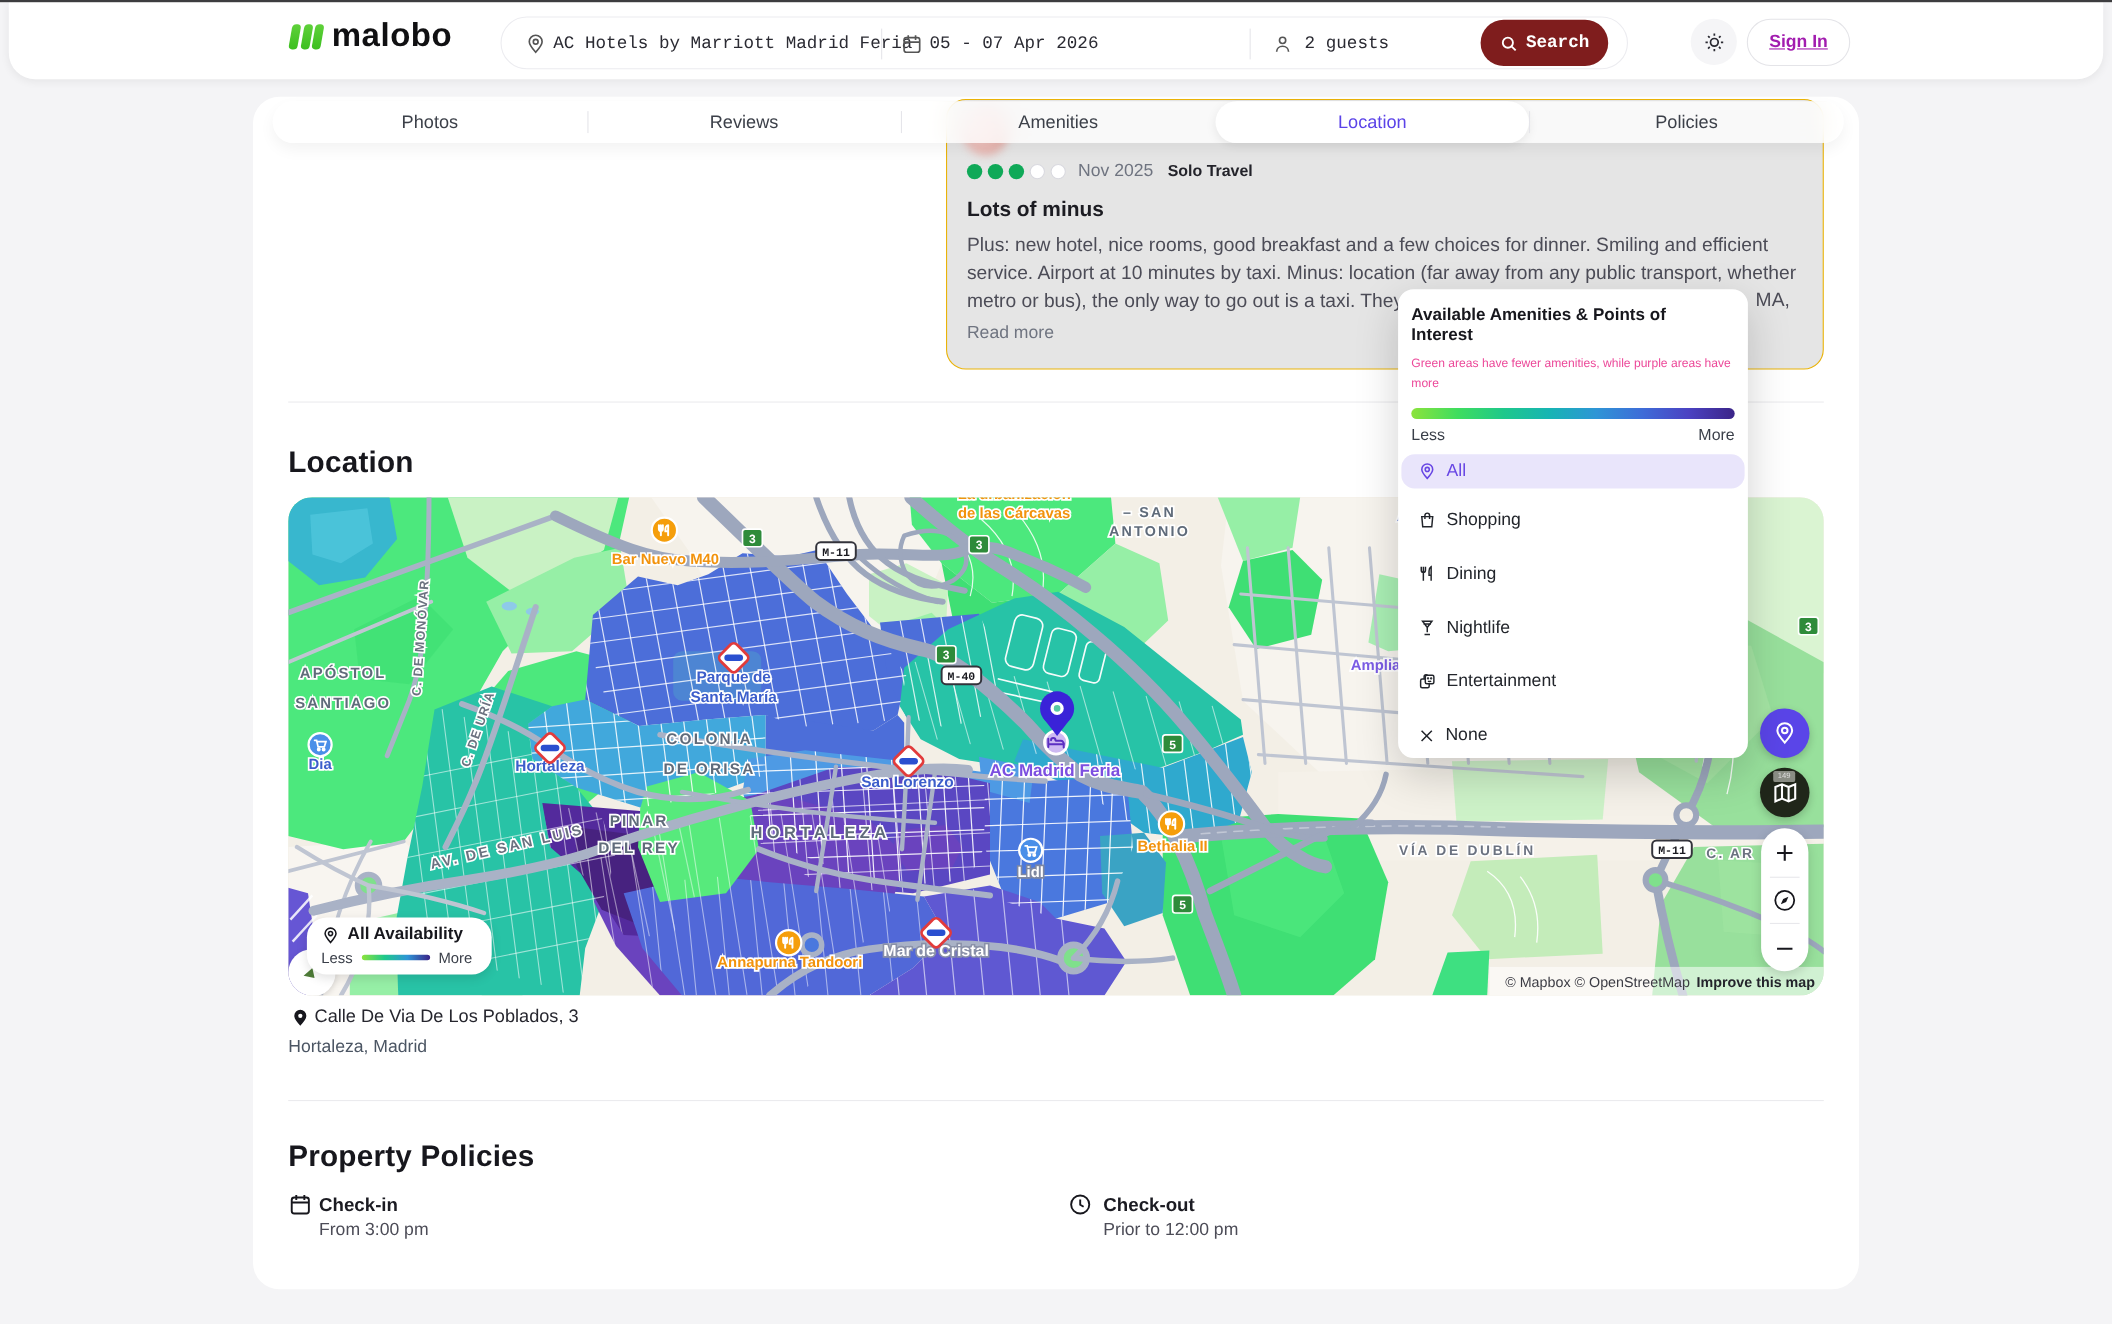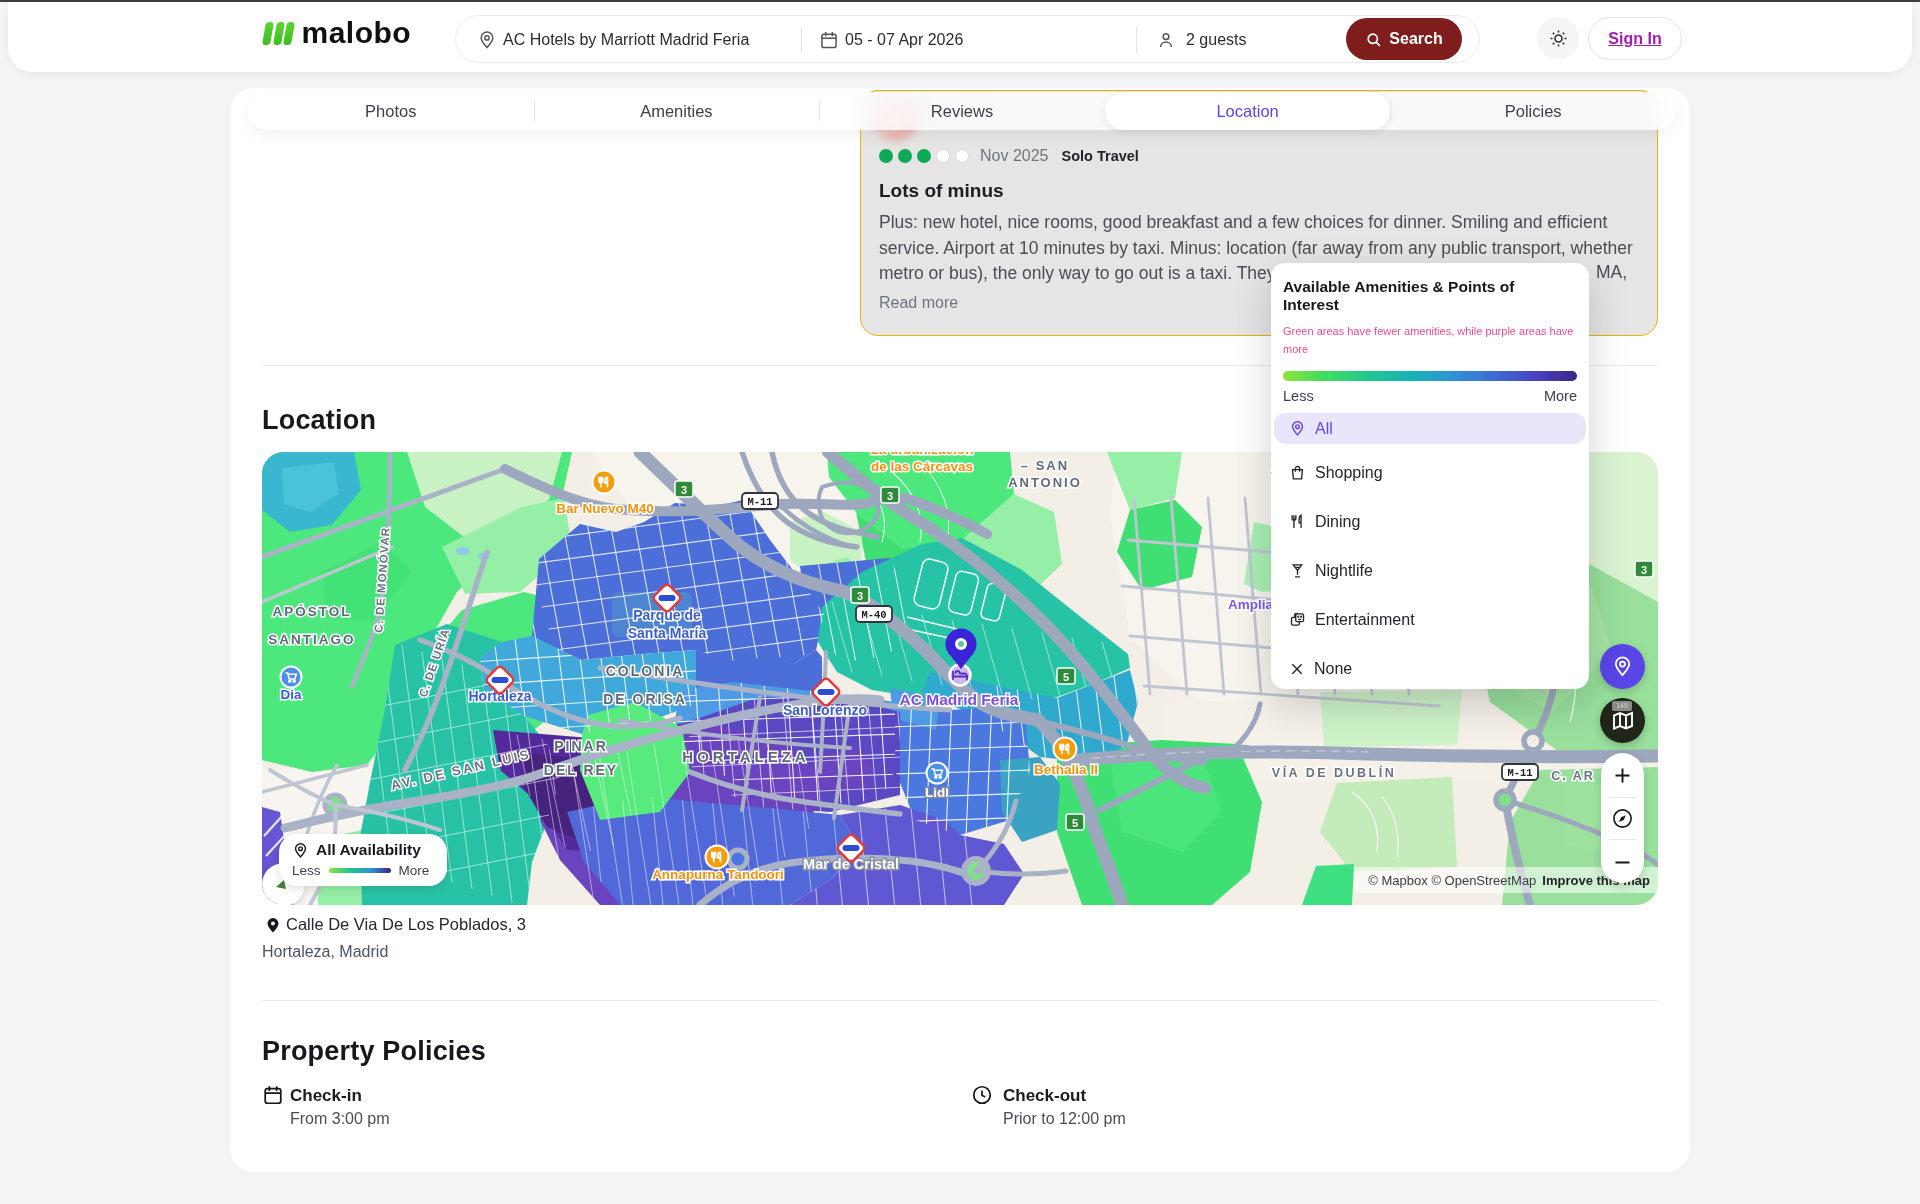--- a/index.html
+++ b/index.html
@@ -3,21 +3,21 @@
 <style>
 *{margin:0;padding:0;box-sizing:border-box;}
 html,body{width:1920px;height:1204px;overflow:hidden;background:#f4f4f6;font-family:"Liberation Sans",sans-serif;}
 .abs{position:absolute;}
 #topline{position:absolute;left:0;top:0;width:1920px;height:2px;background:#3d3d3f;z-index:60;}
 
 #header{position:absolute;left:8px;right:8px;top:2px;height:70px;background:#fff;border-radius:0 0 24px 24px;box-shadow:0 2px 8px rgba(0,0,0,.06);z-index:50;}
 #logo{position:absolute;left:256px;top:14px;display:flex;align-items:center;}
 .lbar{display:inline-block;width:8px;height:23px;background:linear-gradient(180deg,#5fd13a,#3cbf1f);border-radius:3.5px;transform:skewX(-10deg);margin-right:2.5px;}
 #logotext{font-size:30px;font-weight:800;color:#101012;letter-spacing:.5px;margin-left:6px;}
-#searchbar{position:absolute;left:447px;top:13px;width:1025px;height:48px;border:1px solid #ececf0;border-radius:26px;background:#fff;}
+#searchbar{position:absolute;left:447px;top:13px;width:1025px;height:48px;border:1px solid #ececf0;border-radius:26px;background:#fff;font-family:Liberation Mono, monospace;}
 .sb-ico{position:absolute;top:14px;width:20px;height:20px;}
 .sb-txt{position:absolute;top:15px;font-size:16px;color:#2b2b33;}
 .sb-div{position:absolute;top:10px;width:1px;height:28px;background:#e6e6ea;}
 #searchbtn{position:absolute;right:17px;top:2px;width:116px;height:42px;background:#7f1d1d;border-radius:22px;color:#fff;font-size:16px;font-weight:700;display:flex;align-items:center;justify-content:center;gap:7px;}
 #themebtn{position:absolute;left:1529px;top:15px;width:42px;height:42px;border-radius:50%;background:#f5f5f7;display:flex;align-items:center;justify-content:center;}
 #signin{position:absolute;left:1580px;top:15px;width:94px;height:43px;border:1px solid #e4e4e8;border-radius:23px;background:#fff;display:flex;align-items:center;justify-content:center;font-size:16px;font-weight:700;color:#a21caf;text-decoration:underline;}
 
 #card{position:absolute;left:230px;top:88px;width:1460px;height:1084px;background:#fff;border-radius:24px;z-index:1;}
 
 #review{position:absolute;left:630px;top:2px;width:798px;height:246px;border:1px solid #eab308;border-radius:18px;background:#e5e5e5;}
@@ -60,21 +60,21 @@
 
 #avail{position:absolute;left:17px;top:382px;width:168px;height:52px;background:#fff;border-radius:18px;box-shadow:0 3px 10px rgba(0,0,0,.12);z-index:6;}
 #availrow1{position:absolute;left:13px;top:7px;display:flex;align-items:center;gap:7px;font-size:15.5px;font-weight:700;color:#17171d;}
 #availrow2{position:absolute;left:13px;top:29px;display:flex;align-items:center;gap:8px;font-size:13.5px;color:#3a3f49;}
 #availgrad{width:62px;height:5px;border-radius:3px;background:linear-gradient(90deg,#8ce33c,#1ec88b,#2e95d6,#3b2488);}
 #mapcircbtn{position:absolute;left:0px;top:411px;width:43px;height:43px;border-radius:50%;background:#fff;box-shadow:0 2px 6px rgba(0,0,0,.15);z-index:5;}
 #btn-loc{position:absolute;left:1338px;top:192px;width:45px;height:45px;border-radius:50%;background:#5a45e8;z-index:6;display:flex;align-items:center;justify-content:center;box-shadow:0 3px 8px rgba(0,0,0,.2);}
 #btn-style{position:absolute;left:1338px;top:246px;width:45px;height:45px;border-radius:50%;background:#20261a;z-index:6;display:flex;align-items:center;justify-content:center;box-shadow:0 3px 8px rgba(0,0,0,.2);overflow:hidden;}
 #zoompanel{position:absolute;left:1339px;top:301px;width:43px;height:130px;background:#fff;border-radius:22px;box-shadow:0 3px 10px rgba(0,0,0,.15);z-index:6;}
 #zoompanel .zdiv{position:absolute;left:8px;width:27px;height:1px;background:#e8e8ec;}
-#attrib{position:absolute;right:0;bottom:12px;height:26px;background:rgba(255,255,255,.55);z-index:5;display:flex;align-items:center;padding:0 8px 0 14px;font-size:13px;color:#3c3c44;}
+#attrib{position:absolute;right:0;bottom:0;height:26px;background:rgba(255,255,255,.55);z-index:5;display:flex;align-items:center;padding:0 8px 0 14px;font-size:13px;color:#3c3c44;}
 #attrib b{color:#24242c;margin-left:6px;}
 </style></head>
 <body>
 <div id="topline"></div>
 
 <div id="header">
   <div id="logo">
     <span class="lbar"></span>
       <span class="lbar"></span>
       <span class="lbar"></span>
@@ -702,22 +702,22 @@
   <svg class="polico" style="left:741px;top:996px" viewBox="0 0 24 24" fill="none" stroke="#17171d" stroke-width="1.9">
       <circle cx="12" cy="12" r="9"></circle>
       <path d="M12 7v5.2l3.4 2"></path>
     </svg>
   <div class="poltitle" style="left:773px;top:998px">Check-out</div>
   <div class="polsub" style="left:773px;top:1022px">Prior to 12:00 pm</div>
 </div>
 
 <div id="tabbar">
   <div class="tab">Photos</div>
+  <div class="tab">Reviews</div>
   <div class="tab">Amenities</div>
-  <div class="tab">Reviews</div>
   <div class="tab" id="tab-active">Location</div>
   <div class="tab">Policies</div>
 </div>
 
 <div id="popup">
   <h3>Available Amenities &amp; Points of Interest</h3>
   <div class="sub">Green areas have fewer amenities, while purple areas have more</div>
   <div id="grad"></div>
   <div id="lessmore">
       <span>Less</span>

